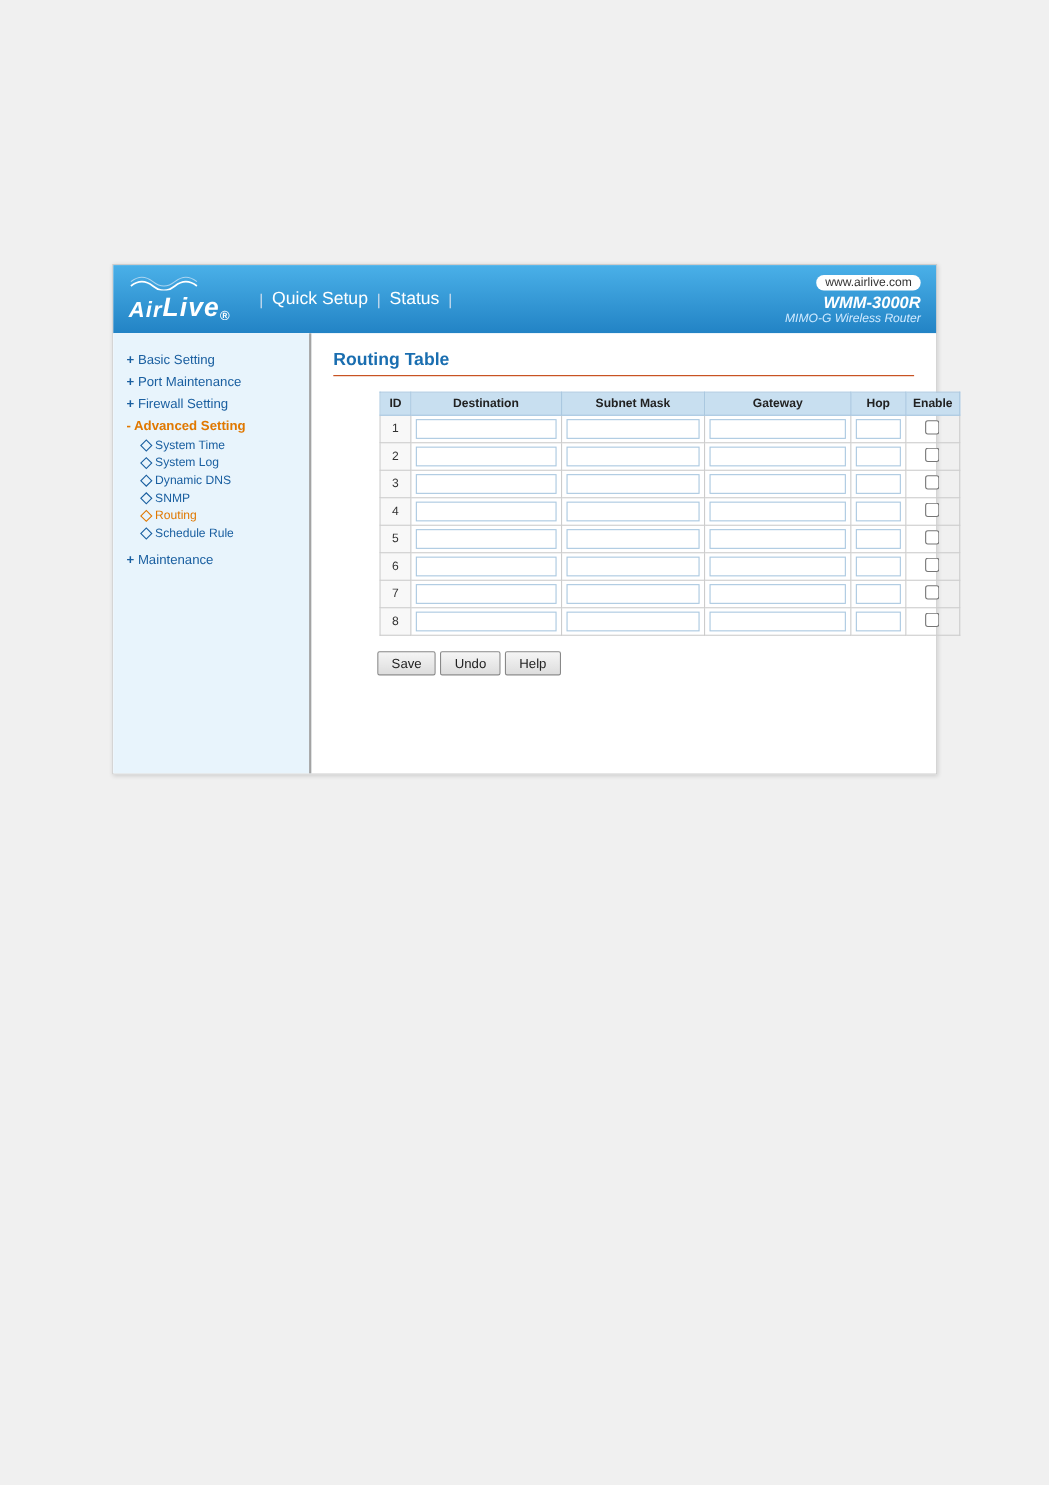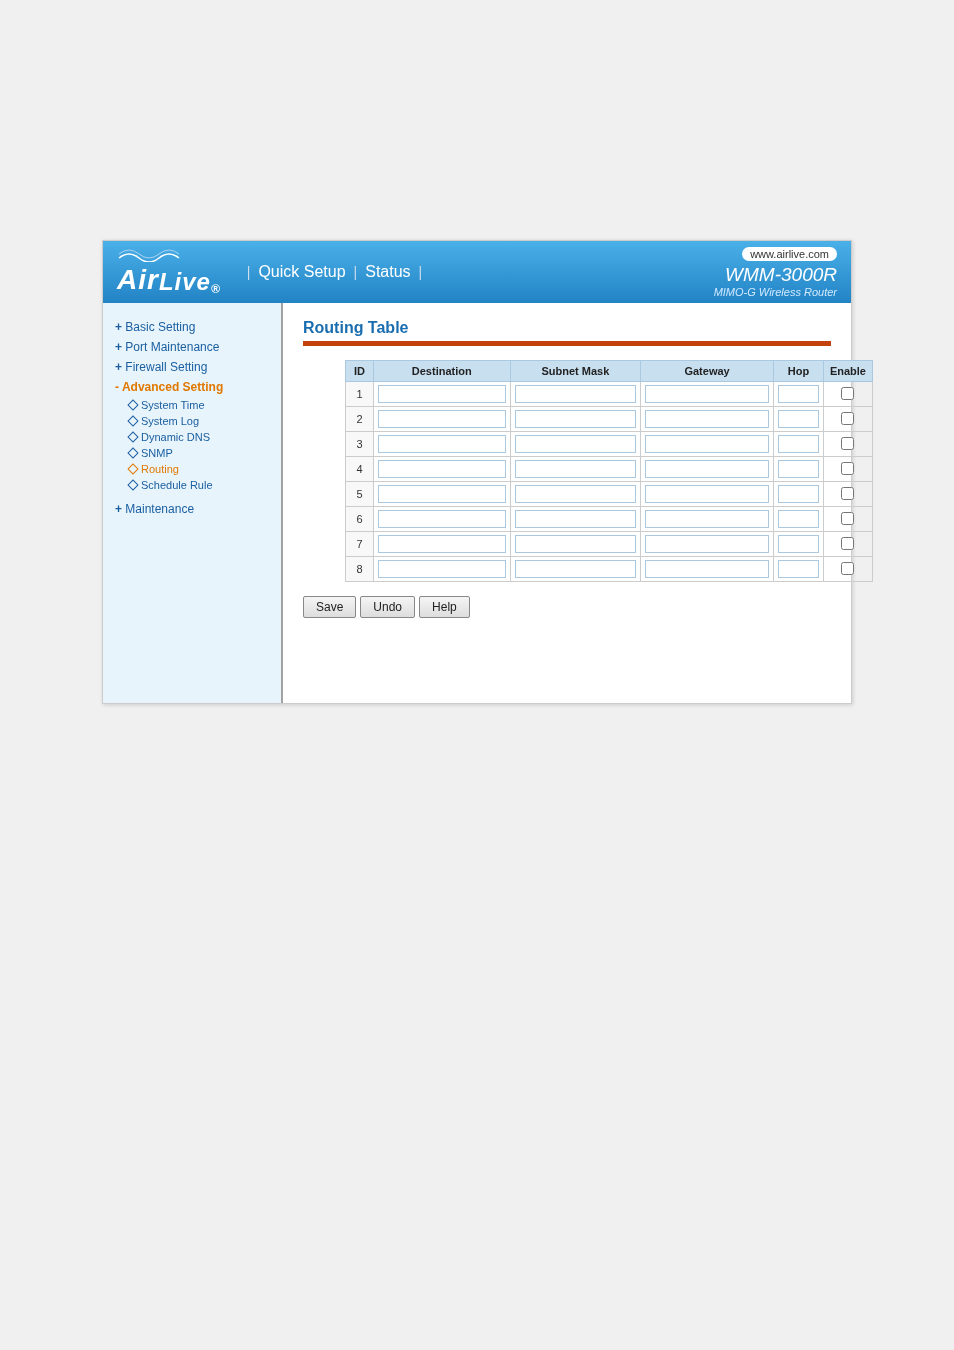--- a/index.html
+++ b/index.html
@@ -55,21 +55,21 @@
       color: #fff;
       font-style: italic;
       letter-spacing: 1px;
       display: flex;
       align-items: flex-end;
       gap: 0;
     }
 
     .logo-air {
       color: #fff;
-      font-size: 28px;
+      font-size: 20px;
       font-weight: bold;
       font-style: italic;
     }
 
     .logo-live {
       color: #fff;
       font-size: 24px;
       font-weight: bold;
       font-style: italic;
     }
@@ -110,22 +110,22 @@
       color: #333;
       border-radius: 10px;
       padding: 1px 8px;
       font-size: 11px;
       display: inline-block;
       margin-bottom: 3px;
     }
 
     .header-model {
       color: #fff;
-      font-size: 19px;
-      font-weight: normal;
+      font-size: 15px;
+      font-weight: bold;
       font-style: italic;
       display: block;
     }
 
     .header-subtitle {
       color: #d0eaff;
       font-size: 11px;
       font-style: italic;
       display: block;
     }
@@ -203,21 +203,21 @@
     .content {
       flex: 1;
       padding: 16px 20px;
     }
 
     .section-title {
       font-size: 16px;
       font-weight: bold;
       color: #1a6eb0;
       margin-bottom: 14px;
-      border-bottom: 5px solid #c2410c;
+      border-bottom: 1px solid #c2410c;
       padding-bottom: 4px;
     }
 
     
     .routing-table {
       width: 100%;
       border-collapse: collapse;
       font-size: 11px;
       margin-left: 42px;
     }
@@ -272,20 +272,21 @@
       font-size: 11px;
       background: #fff;
       height: 18px;
     }
 
     
     .button-row {
       margin-top: 14px;
       display: flex;
       gap: 4px;
+      margin-left: 40px;
     }
 
     .btn {
       padding: 3px 12px;
       font-size: 12px;
       border: 1px solid #888;
       background: linear-gradient(to bottom, #f5f5f5, #ddd);
       cursor: pointer;
       border-radius: 2px;
       color: #222;

